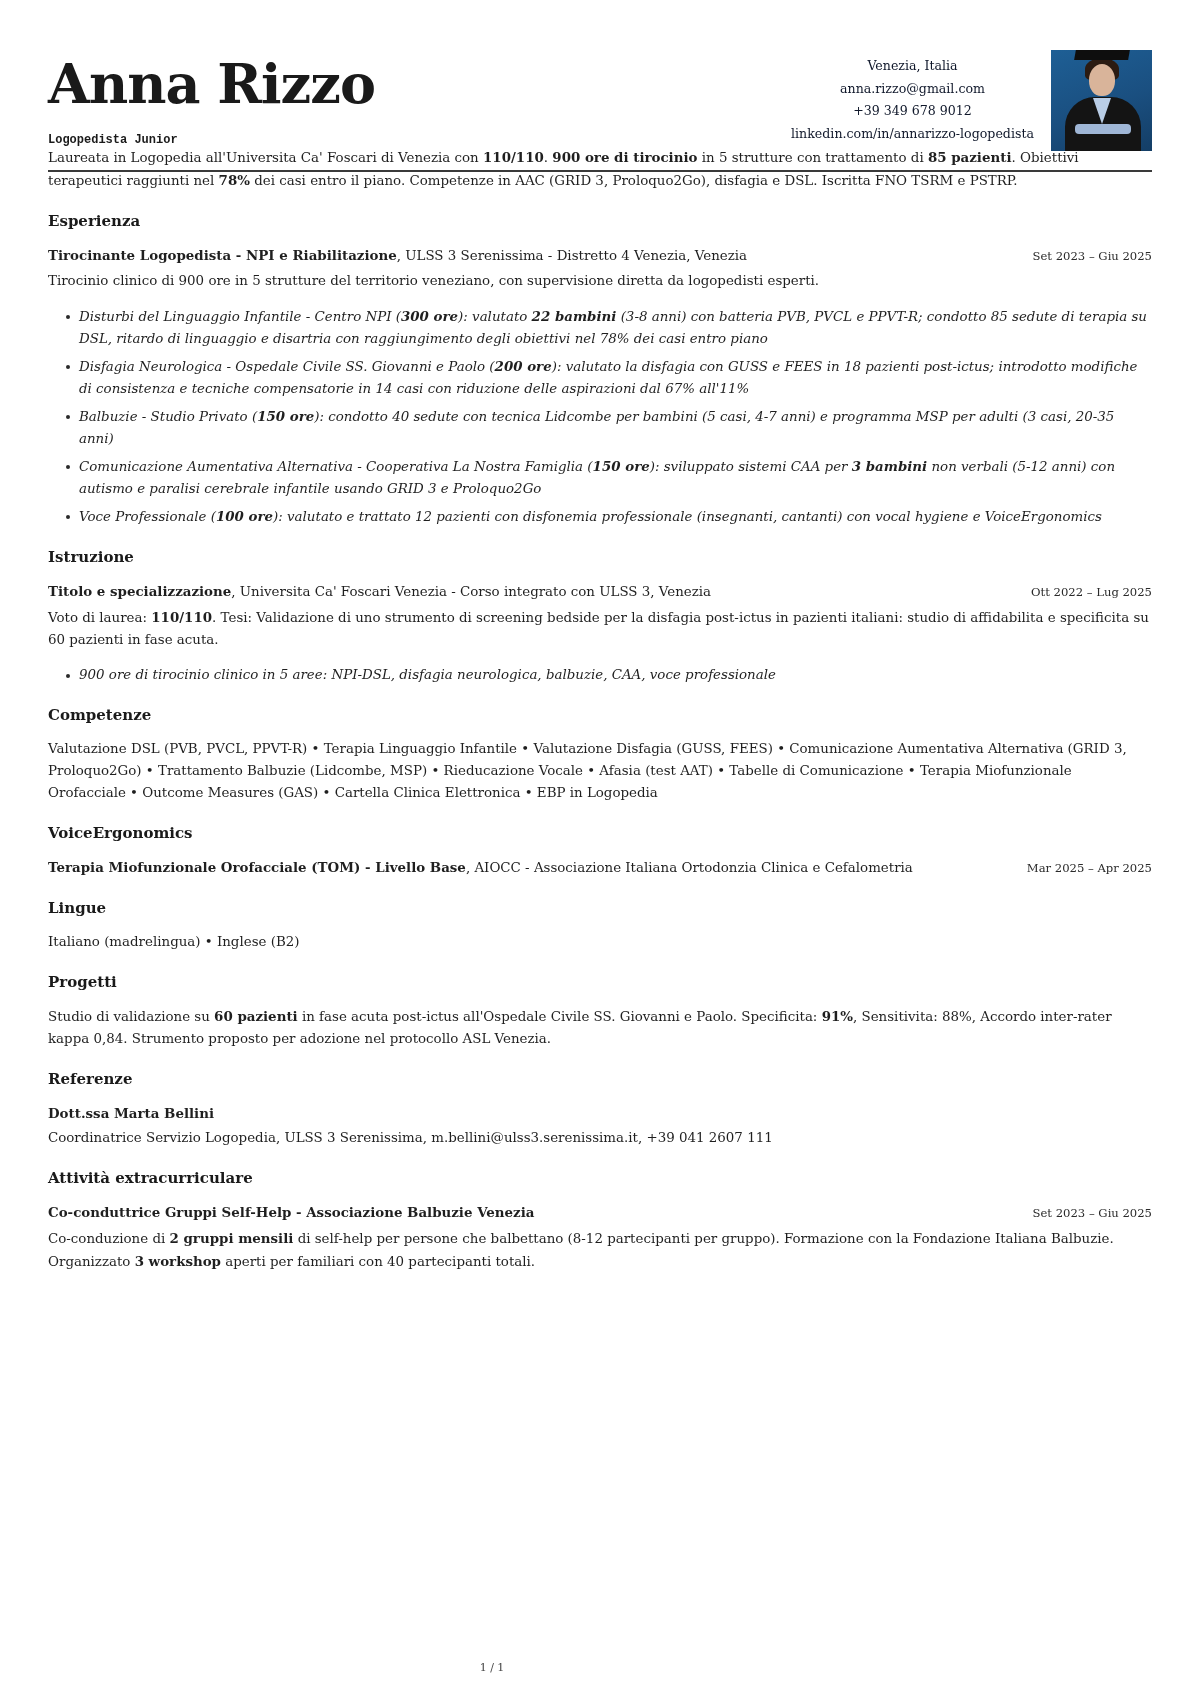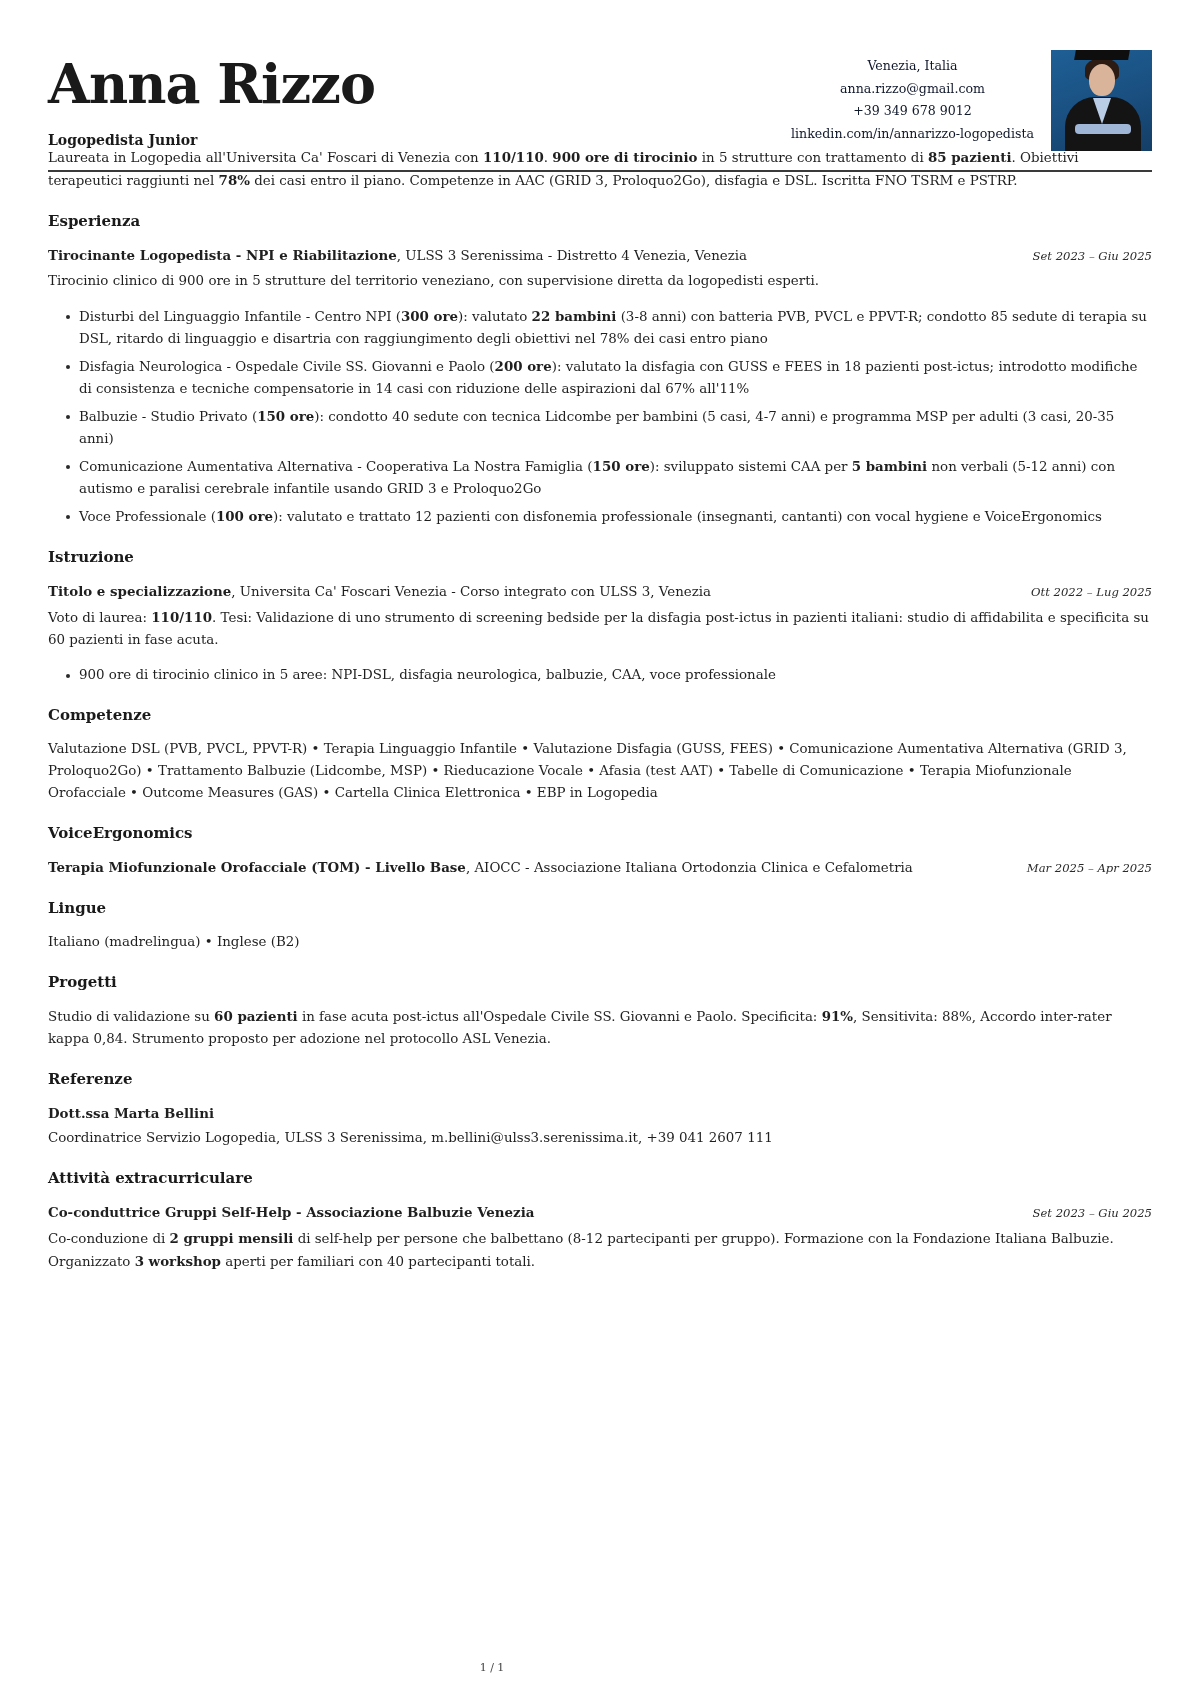--- a/index.html
+++ b/index.html
@@ -15,21 +15,21 @@
 
   
   .header { position: relative; height: 132px; }
   .name {
     position: absolute; left: 0; top: 52px;
     font-family: "DejaVu Serif", serif; font-weight: bold;
     font-size: 54px; line-height: 64px; letter-spacing: -1px; color: #1a1a1a;
   }
   .job-title {
     position: absolute; left: 0; top: 129px;
-    font-weight: bold; font-size: 14px; line-height: 22px; color: #1a1a1a;
+    font-weight: bold; font-size: 12px; line-height: 22px; color: #1a1a1a; font-family: Liberation Mono, monospace;
   }
   .contact {
     position: absolute; right: 118px; top: 55px; text-align: center;
     font-size: 12.6px; line-height: 22.5px; color: #0f172a;
   }
   .contact div { white-space: nowrap; }
   .photo {
     position: absolute; right: 0; top: 50px; width: 101px; height: 101px;
     background: linear-gradient(160deg, #1e5f95 0%, #1a4f80 55%, #143e66 100%);
     overflow: hidden;
@@ -62,26 +62,26 @@
 
   .summary { margin-top: 14px; font-size: 13.4px; line-height: 22px; }
 
   .section { margin-top: 18px; }
   .section-title {
     font-weight: bold; font-size: 15px; line-height: 22px; color: #1a1a1a;
     margin-bottom: 12px;
   }
   .entry-head { display: flex; justify-content: space-between; align-items: center; }
   .entry-head .left b { font-weight: bold; }
-  .entry-head .date { font-style: italic; font-size: 11.6px; white-space: nowrap; color: #2a2a2a; }
+  .entry-head .date { font-size: 11.6px; white-space: nowrap; color: #2a2a2a; }
   .entry-desc { margin-top: 3px; }
 
   ul.bullets { list-style: none; margin-top: 13px; padding-left: 0; }
   ul.bullets li {
-    position: relative; padding-left: 31px; margin-bottom: 5px; line-height: 22px;
+    position: relative; padding-left: 31px; margin-bottom: 5px; line-height: 22px; font-style: italic;
   }
   ul.bullets li::before {
     content: ""; position: absolute; left: 18px; top: 10px;
     width: 4px; height: 4px; border-radius: 50%; background: #2a2a2a;
   }
   .bold { font-weight: bold; }
   .ref-name { font-weight: bold; margin-bottom: 3px; }
 
   .footer {
     position: absolute; left: 0; width: 984px; top: 1657px;
@@ -123,21 +123,21 @@
     <div class="entry">
       <div class="entry-head">
         <span class="left"><b>Tirocinante Logopedista - NPI e Riabilitazione</b><span>, ULSS 3 Serenissima - Distretto 4 Venezia, Venezia</span></span>
         <span class="date">Set 2023 – Giu 2025</span>
       </div>
       <div class="entry-desc">Tirocinio clinico di 900 ore in 5 strutture del territorio veneziano, con supervisione diretta da logopedisti esperti.</div>
       <ul class="bullets">
         <li><span>Disturbi del Linguaggio Infantile - Centro NPI (</span><span class="bold">300 ore</span><span>): valutato </span><span class="bold">22 bambini</span><span> (3-8 anni) con batteria PVB, PVCL e PPVT-R; condotto 85 sedute di terapia su DSL, ritardo di linguaggio e disartria con raggiungimento degli obiettivi nel 78% dei casi entro piano</span></li>
         <li><span>Disfagia Neurologica - Ospedale Civile SS. Giovanni e Paolo (</span><span class="bold">200 ore</span><span>): valutato la disfagia con GUSS e FEES in 18 pazienti post-ictus; introdotto modifiche di consistenza e tecniche compensatorie in 14 casi con riduzione delle aspirazioni dal 67% all'11%</span></li>
         <li><span>Balbuzie - Studio Privato (</span><span class="bold">150 ore</span><span>): condotto 40 sedute con tecnica Lidcombe per bambini (5 casi, 4-7 anni) e programma MSP per adulti (3 casi, 20-35 anni)</span></li>
-        <li><span>Comunicazione Aumentativa Alternativa - Cooperativa La Nostra Famiglia (</span><span class="bold">150 ore</span><span>): sviluppato sistemi CAA per </span><span class="bold">5 bambini</span><span> non verbali (5-12 anni) con autismo e paralisi cerebrale infantile usando GRID 3 e Proloquo2Go</span></li>
+        <li><span>Comunicazione Aumentativa Alternativa - Cooperativa La Nostra Famiglia (</span><span class="bold">150 ore</span><span>): sviluppato sistemi CAA per </span><span class="bold">3 bambini</span><span> non verbali (5-12 anni) con autismo e paralisi cerebrale infantile usando GRID 3 e Proloquo2Go</span></li>
         <li><span>Voce Professionale (</span><span class="bold">100 ore</span><span>): valutato e trattato 12 pazienti con disfonemia professionale (insegnanti, cantanti) con vocal hygiene e VoiceErgonomics</span></li>
       </ul>
     </div>
   </section>
 
   <section class="section">
     <h2 class="section-title">Istruzione</h2>
     <div class="entry">
       <div class="entry-head">
         <span class="left"><b>Titolo e specializzazione</b><span>, Universita Ca' Foscari Venezia - Corso integrato con ULSS 3, Venezia</span></span>

